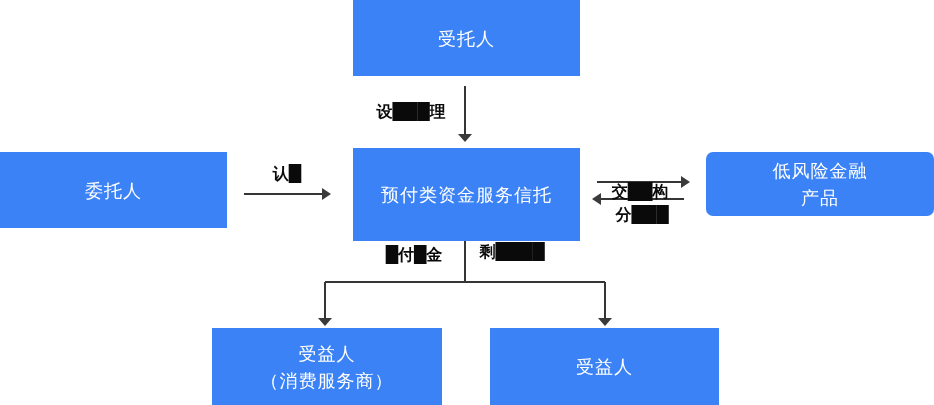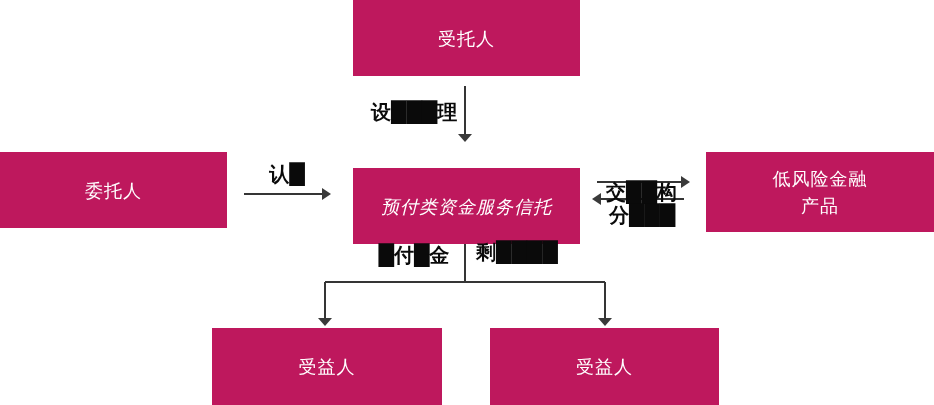--- a/index.html
+++ b/index.html
@@ -8,38 +8,38 @@
     position:relative;
     width:934px;height:405px;
     background:#ffffff;
     overflow:hidden;
   }
   .connectors{position:absolute;left:0;top:0;z-index:1;}
   .connectors line{stroke:#353535;stroke-width:2;}
   .connectors polygon{fill:#3a3a3a;}
   .node{
     position:absolute;z-index:2;
-    background:#be185d;
+    background:#3b82f6;
     color:#ffffff;
     display:flex;flex-direction:column;
     align-items:center;justify-content:center;
     text-align:center;
     font-size:18px;line-height:27px;letter-spacing:1px;
     font-weight:400;
   }
   .n-trustee{left:353px;top:0;width:227px;height:76px;}
   .n-principal{left:0;top:152px;width:227px;height:76px;}
-  .n-trust{left:353px;top:168px;width:227px;height:76px;font-style:italic;}
-  .n-product{left:706px;top:152px;width:228px;height:80px;}
+  .n-trust{left:353px;top:148px;width:227px;height:93px;}
+  .n-product{left:706px;top:152px;width:228px;height:64px;border-radius:7px;}
   .n-ben-merchant{left:212px;top:328px;width:230px;height:77px;}
   .n-ben-consumer{left:490px;top:328px;width:229px;height:77px;}
   .edge-label{
     position:absolute;z-index:3;
     color:#0a0a0a;font-weight:700;
-    font-size:20px;line-height:18px;
+    font-size:16px;line-height:18px;
     white-space:nowrap;text-align:center;
   }
   .l-manage{left:371px;top:103px;width:80px;}
   .l-subscribe{left:255px;top:165px;width:64px;}
   .l-invest{left:606px;top:151px;width:68px;margin-top:32px;}
   .l-distribute{left:608px;top:206px;width:68px;}
   .l-redeem{left:378px;top:246px;width:72px;}
   .l-residual{left:476px;top:243px;width:72px;}
 </style>
 </head>
@@ -81,20 +81,21 @@
     <span>预付类资金服务信托</span>
   </div>
 
   <div class="node n-product">
     <span>低风险金融</span>
     <span>产品</span>
   </div>
 
   <div class="node n-ben-merchant">
     <span>受益人</span>
+    <span>（消费服务商）</span>
   </div>
 
   <div class="node n-ben-consumer">
     <span>受益人</span>
   </div>
 
   <div class="edge-label l-manage">设███理</div>
   <div class="edge-label l-subscribe">认█</div>
   <div class="edge-label l-invest">交██构</div>
   <div class="edge-label l-distribute">分███</div>

